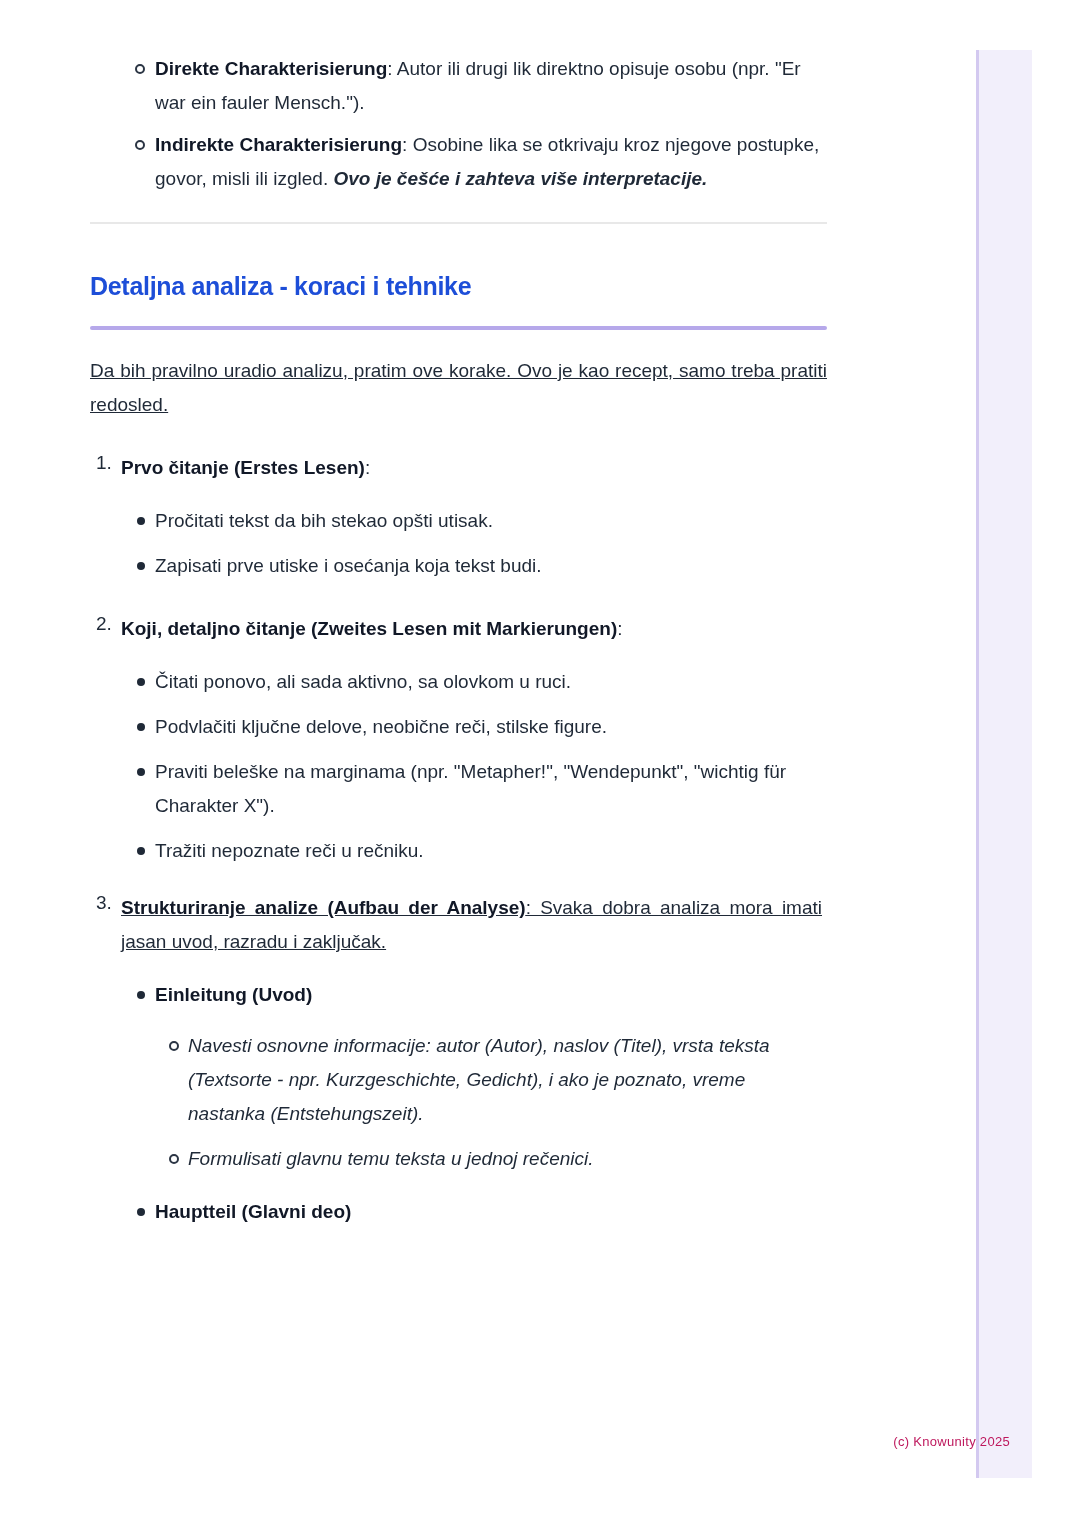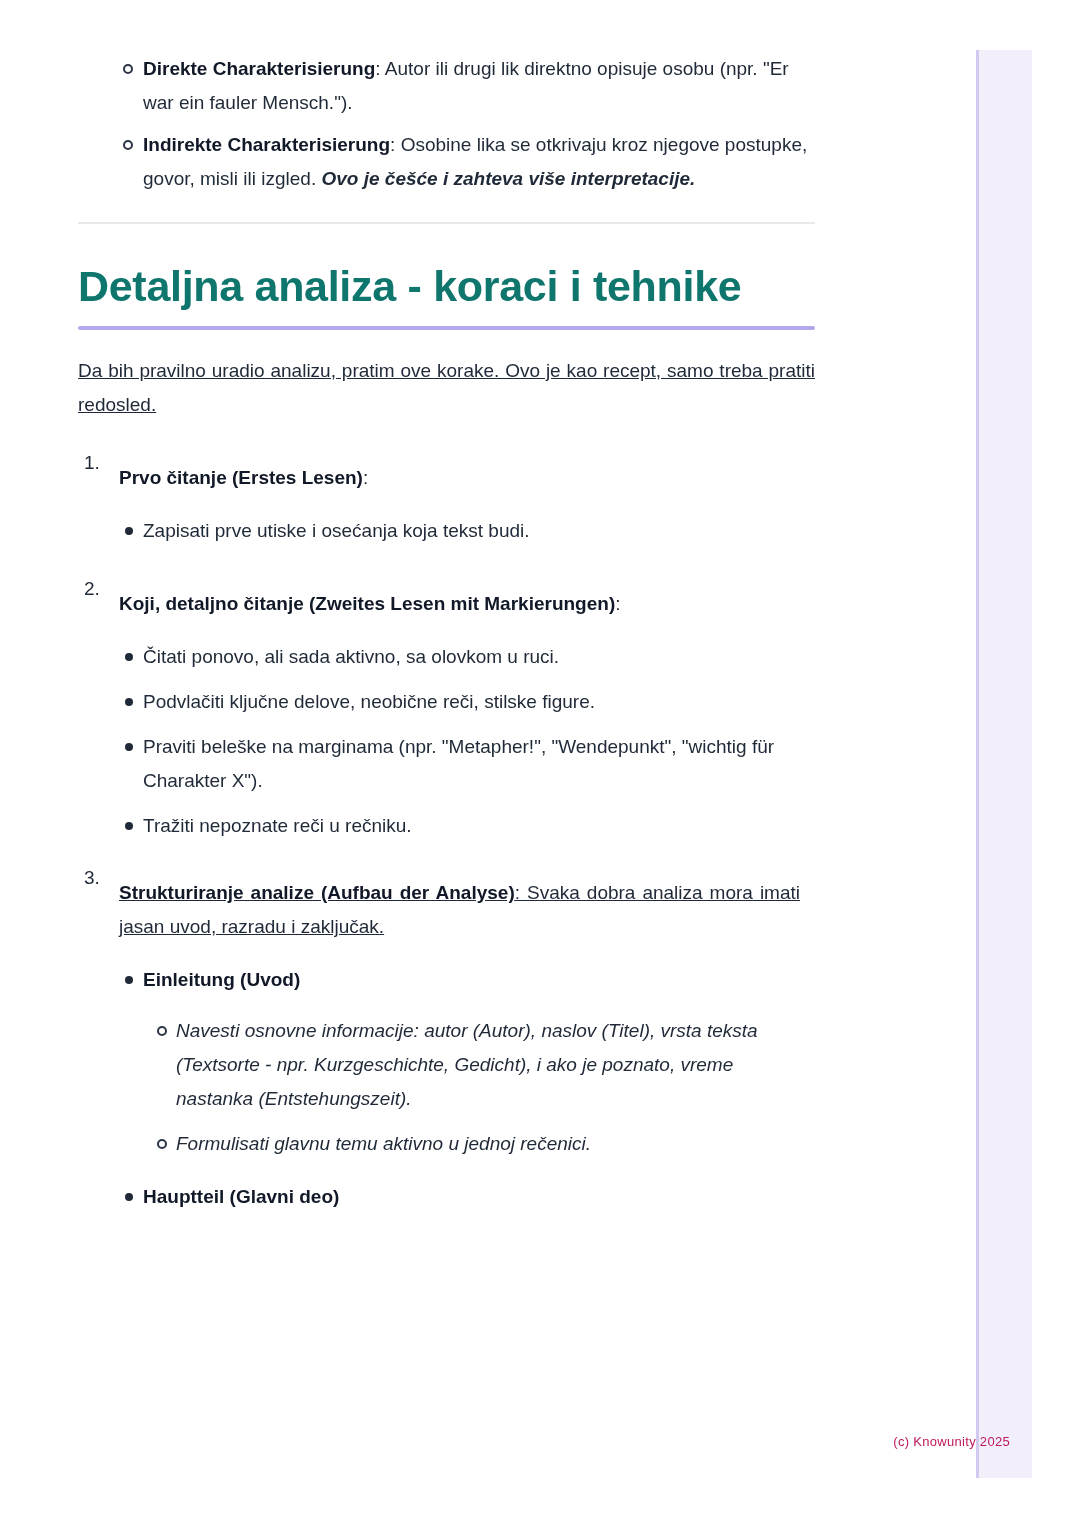--- a/index.html
+++ b/index.html
@@ -2,52 +2,52 @@
 <html><head>
 <meta charset="utf-8">
 <style>
   html,body{margin:0;padding:0;}
   body{
     width:1080px;height:1528px;position:relative;overflow:hidden;
     background:#ffffff;color:#1f2937;
     font-family:"Liberation Sans", sans-serif;
     font-size:19px;line-height:34px;
   }
-  .content{position:absolute;left:78px;top:0;width:737px;}
+  .content{position:absolute;left:90px;top:0;width:737px;}
   ul{margin:0;padding:0;list-style:none;}
   li{position:relative;}
   .b{font-weight:700;color:#111827;}
   .i{font-style:italic;font-weight:bold;}
   .justify{text-align:justify;text-decoration:underline;}
 
   
   .toplist{margin-top:52px;}
   .toplist > li{padding-left:65px;margin-bottom:8px;}
   .toplist > li:last-child{margin-bottom:0;}
   .toplist > li::before{
     content:"";position:absolute;left:45px;top:12px;width:6px;height:6px;
     border:2px solid #2b3544;border-radius:50%;
   }
 
   .divider{border:none;border-top:2px solid #e8e8e8;margin:26px 0 0;}
 
   h1{
-    margin:40px 0 0;font-size:43px;line-height:44px;font-weight:700;
-    color:#0f766e;letter-spacing:-0.3px;
+    margin:40px 0 0;font-size:25px;line-height:44px;font-weight:700;
+    color:#1d4ed8;letter-spacing:-0.3px;
   }
   .heading-rule{margin-top:18px;height:4px;background:#b6a8ea;border-radius:2px;}
 
   .intro{margin:24px 0 0;}
 
   
   .step{display:flex;margin-top:24px;}
   .step3{margin-top:18px;}
   .num{flex:none;width:26px;padding-left:6px;box-sizing:border-box;}
   .step-body{flex:1;min-width:0;}
-  .step-lead{margin:15px;}
+  .step-lead{margin:5px;}
 
   
   .bullets{margin-top:19px;}
   .bullets > li{padding-left:39px;margin-bottom:11px;}
   .bullets > li:last-child{margin-bottom:0;}
   .bullets > li::before{
     content:"";position:absolute;left:21px;top:13px;width:8px;height:8px;
     background:#1f2937;border-radius:50%;
   }
   .lbl{position:relative;padding-left:39px;margin-top:19px;}
@@ -92,20 +92,21 @@
   <h1>Detaljna analiza - koraci i tehnike</h1>
   <div class="heading-rule"></div>
 
   <p class="intro justify">Da bih pravilno uradio analizu, pratim ove korake. Ovo je kao recept, samo treba pratiti redosled.</p>
 
   <div class="step">
     <span class="num">1.</span>
     <div class="step-body">
       <p class="step-lead"><span class="b">Prvo čitanje (Erstes Lesen)</span><span>:</span></p>
       <ul class="bullets">
+        <li>Pročitati tekst da bih stekao opšti utisak.</li>
         <li>Zapisati prve utiske i osećanja koja tekst budi.</li>
       </ul>
     </div>
   </div>
 
   <div class="step">
     <span class="num">2.</span>
     <div class="step-body">
       <p class="step-lead"><span class="b">Koji, detaljno čitanje (Zweites Lesen mit Markierungen)</span><span>:</span></p>
       <ul class="bullets">
@@ -118,21 +119,21 @@
   </div>
 
   <div class="step step3">
     <span class="num">3.</span>
     <div class="step-body">
       <p class="step-lead justify"><span class="b">Strukturiranje analize (Aufbau der Analyse)</span><span>: Svaka dobra analiza mora imati jasan uvod, razradu i zaključak.</span></p>
 
       <div class="lbl"><span class="b">Einleitung (Uvod)</span></div>
       <ul class="subbullets">
         <li>Navesti osnovne informacije: autor (Autor), naslov (Titel), vrsta teksta (Textsorte - npr. Kurzgeschichte, Gedicht), i ako je poznato, vreme nastanka (Entstehungszeit).</li>
-        <li>Formulisati glavnu temu aktivno u jednoj rečenici.</li>
+        <li>Formulisati glavnu temu teksta u jednoj rečenici.</li>
       </ul>
 
       <div class="lbl"><span class="b">Hauptteil (Glavni deo)</span></div>
     </div>
   </div>
 
 </div>
 
 <div class="footer-note">(c) Knowunity 2025</div>
 

